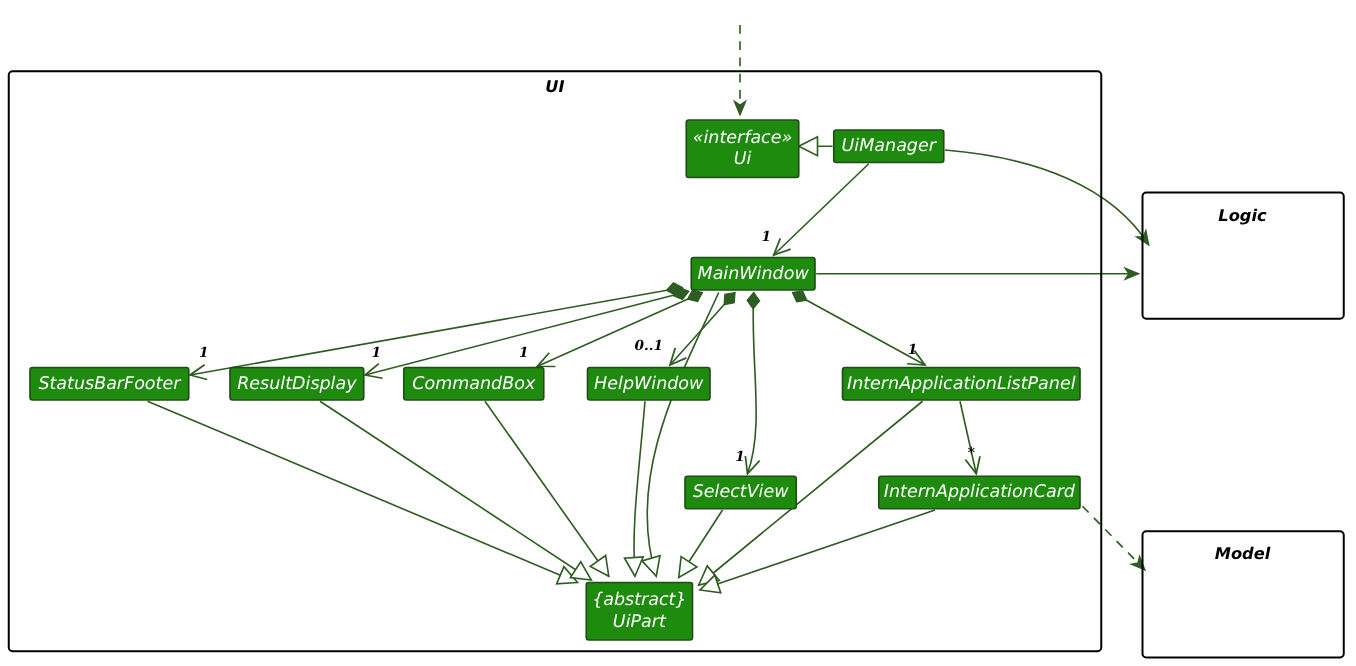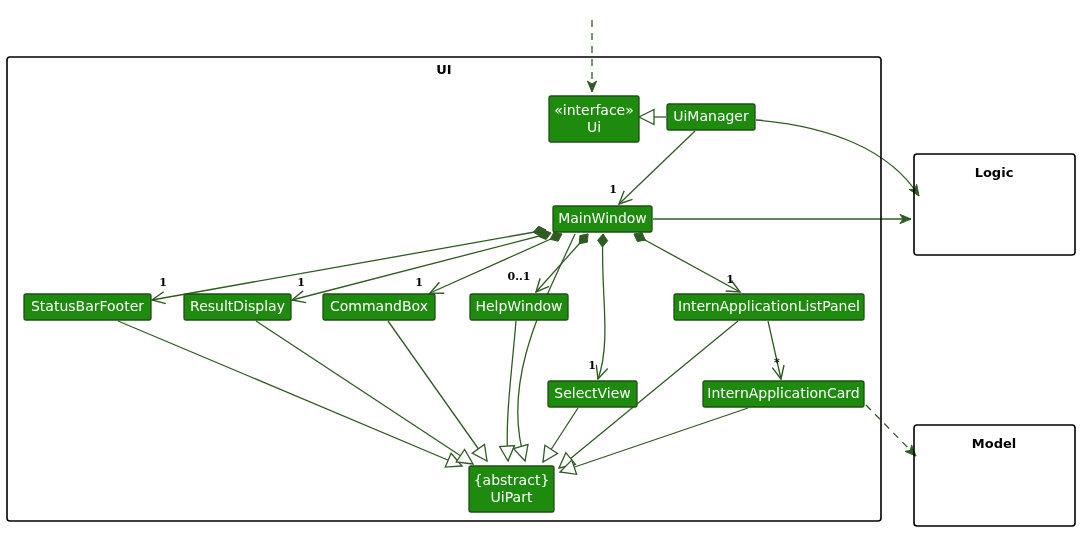--- a/index.html
+++ b/index.html
@@ -1,17 +1,17 @@
 <!DOCTYPE html>
 <html><head>
 <meta charset="utf-8">
 <style>
   html,body{margin:0;padding:0;background:#ffffff;}
   body{width:1085px;height:533px;font-family:"DejaVu Sans",sans-serif;overflow:hidden;}
-  #canvas{position:relative;width:958px;height:533px;}
+  #canvas{position:relative;width:958px;height:533px;font-style:italic;}
   svg{position:absolute;left:0;top:0;width:1085px;height:533px;}
   .pkg-title{font-family:"DejaVu Sans",sans-serif;font-size:13px;font-weight:bold;fill:#000000;text-anchor:middle;dominant-baseline:middle;}
   .cls-label{font-family:"DejaVu Sans",sans-serif;font-size:14px;fill:#ffffff;text-anchor:middle;dominant-baseline:middle;}
   .mult{font-family:"DejaVu Serif",serif;font-size:11px;font-weight:bold;fill:#000000;text-anchor:middle;dominant-baseline:middle;}
 </style>
 </head>
 <body>
 
 <div id="canvas">
   <svg viewBox="0 0 1085 533">

